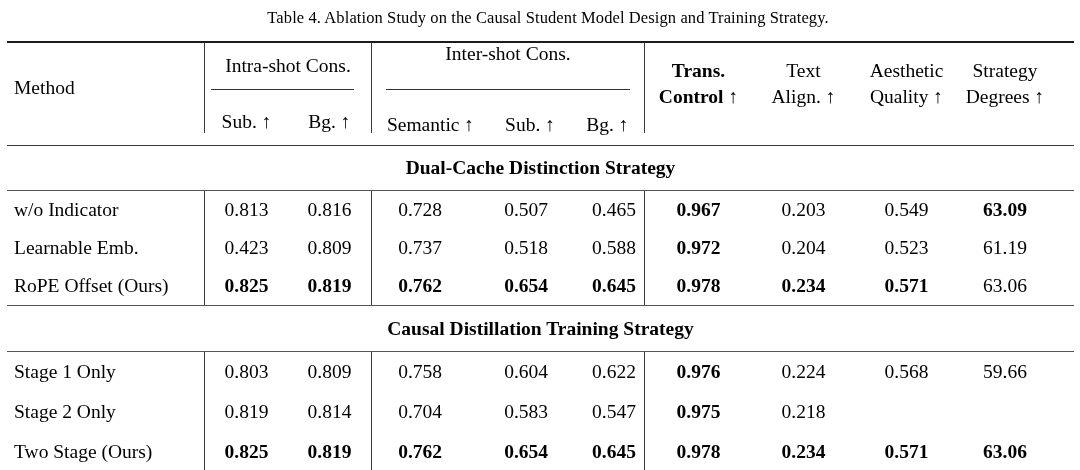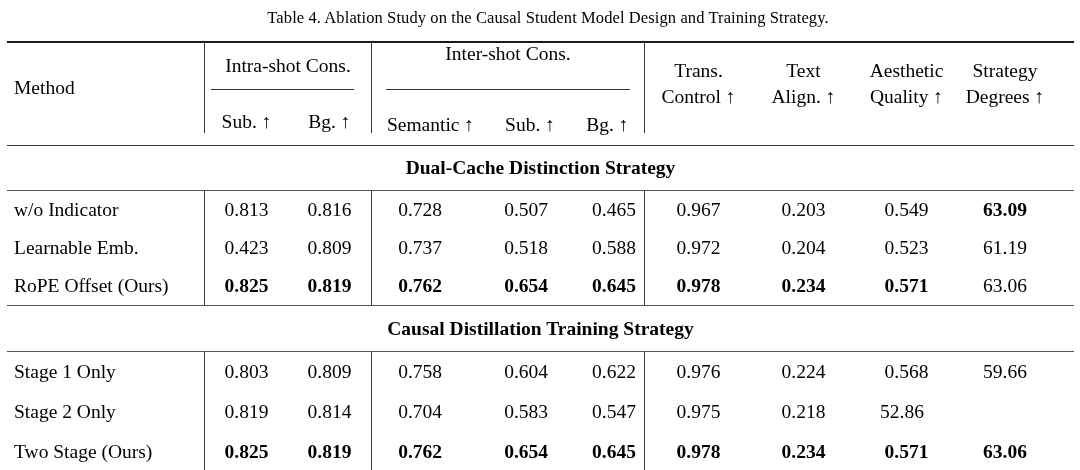--- a/index.html
+++ b/index.html
@@ -38,21 +38,21 @@
   .band1{height:46px;border-top:1.8px solid #3a3a3a;border-bottom:1.2px solid #555;margin-top:12px;}
   .band2{height:47px;border-top:1.2px solid #555;border-bottom:1.2px solid #555;}
   .block1 .row{height:38px;}
   .block2 .row{height:40px;}
   .row{display:flex;align-items:center;}
   .row .m{width:197px;padding-left:7px;box-sizing:border-box;}
   .row .g{align-self:stretch;align-items:center;}
   .c{text-align:center;box-sizing:border-box;}
   .w0{width:83px;} .w1{width:83px;}
   .w2{width:117px;} .w3{width:82px;} .w4{width:73px;}
-  .w5{width:107px;} .w6{width:103px;} .w7{width:103px;} .w8{width:116px;padding-right:22px;}
+  .w5{width:107px;font-weight:bold;} .w6{width:103px;} .w7{width:103px;} .w8{width:116px;padding-right:22px;}
   .bold{font-weight:bold;}
 </style>
 </head>
 <body>
 
 <div class="caption">Table 4. Ablation Study on the Causal Student Model Design and Training Strategy.</div>
 
 <div class="tbl">
 
   <div class="hdr">
@@ -190,21 +190,20 @@
         <div class="c w1">0.814</div>
       </div>
       <div class="g g2">
         <div class="c w2">0.704</div>
         <div class="c w3">0.583</div>
         <div class="c w4">0.547</div>
       </div>
       <div class="g g3">
         <div class="c w5">0.975</div>
         <div class="c w6">0.218</div>
-        <div class="c w8">52.86</div>
       </div>
     </div>
 
     <div class="row">
       <div class="m">Two Stage (Ours)</div>
       <div class="g g1">
         <div class="c w0 bold">0.825</div>
         <div class="c w1 bold">0.819</div>
       </div>
       <div class="g g2">

